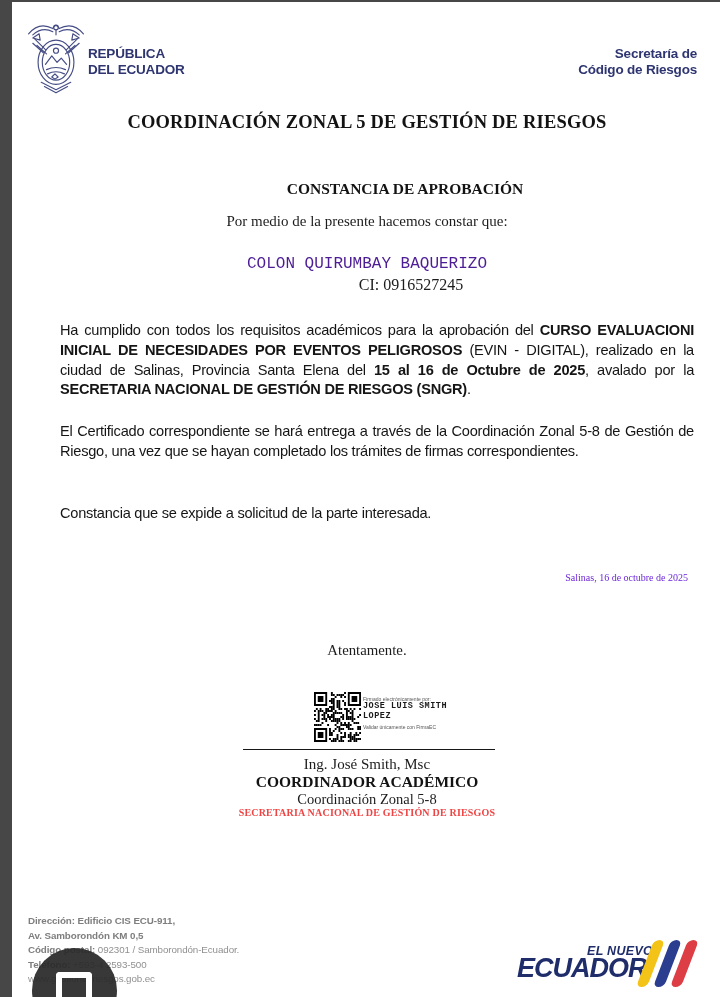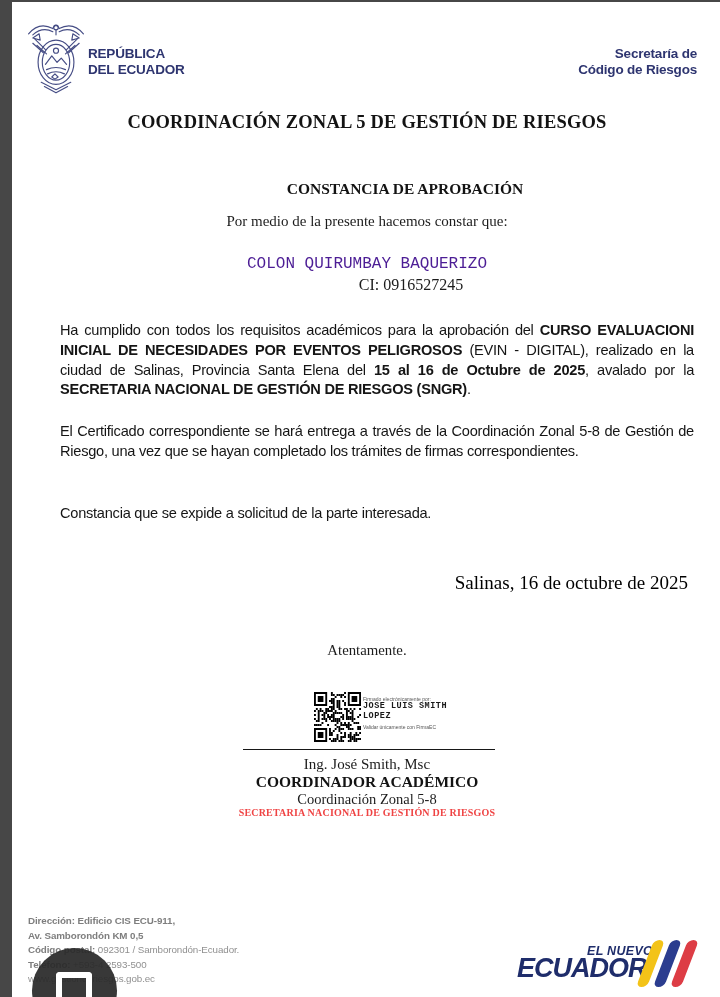--- a/index.html
+++ b/index.html
@@ -31,21 +31,21 @@
   .person-ci{top:274px;font-size:16px;color:#1c1c1c;margin-left:44px;}
 
   .body-par{
     left:40px;width:634px;color:#151515;
     font-size:14.6px;line-height:19.8px;letter-spacing:-0.25px;
     text-align:justify;text-align-last:left;margin:8px;
   }
   .p1{top:311px;}
   .p2{top:412px;}
   .p3{top:494px;}
-  .date-line{right:34px;top:570px;font-size:19px;color:#000000;}
+  .date-line{right:34px;top:570px;font-size:10px;color:#6d28d9;}
 
   .closing{top:638px;font-size:14.8px;line-height:20px;color:#1c1c1c;}
 
   .qr-box{left:302px;top:690px;width:47px;height:50px;}
   .qr-box svg{display:block;width:100%;height:100%;}
   .stamp-text{left:351px;top:694px;width:120px;color:#1a1a1a;}
   .stamp-tiny{font-family:"Liberation Sans",sans-serif;font-size:5px;line-height:6px;color:#555;}
   .stamp-name{font-family:"Liberation Mono","DejaVu Sans Mono",monospace;font-weight:700;font-size:8.5px;line-height:9.5px;letter-spacing:0.5px;}
   .stamp-gap{height:3px;}
 

